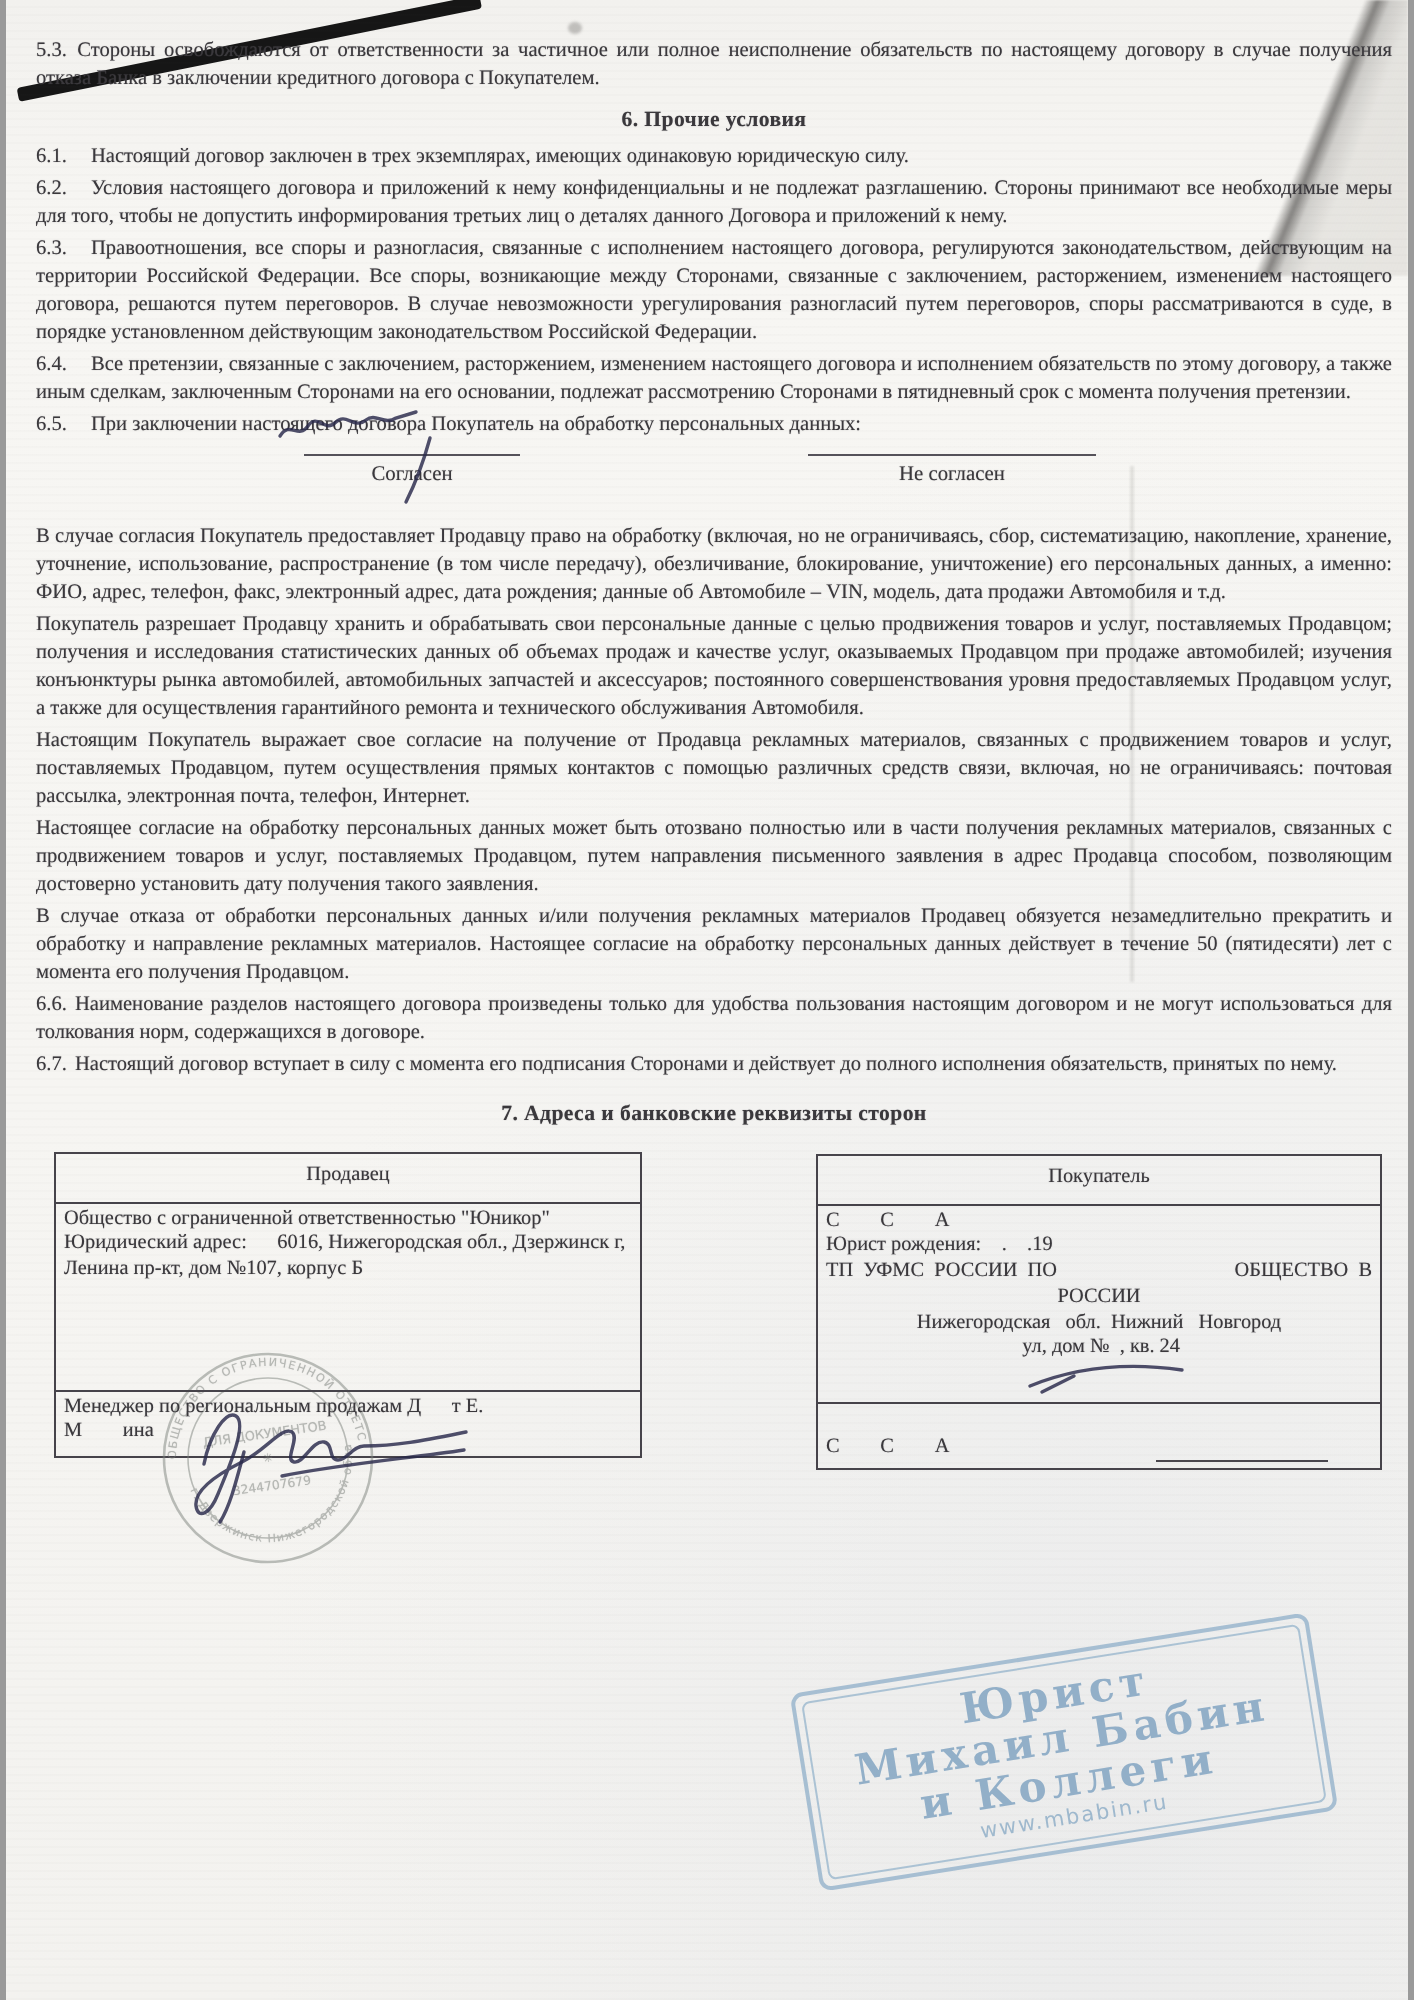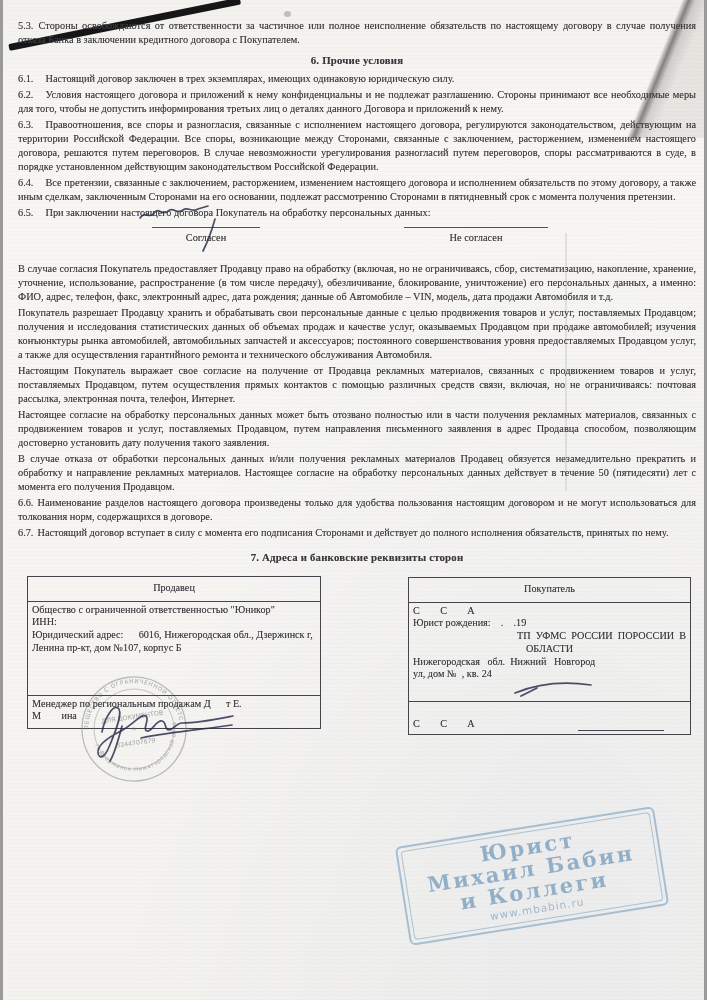--- a/index.html
+++ b/index.html
@@ -48,24 +48,24 @@
   .t-seller{left:9px;width:292px;}
   .t-buyer{left:390px;top:1px;width:281px;}
   .t-head{
     text-align:center;padding:5px 2px 6px 2px;
     border-bottom:1.4px solid #46434a;
   }
   .t-body{padding:2px 4px 3px 4px;min-height:88px;position:relative;z-index:2;}
   .t-buyer .t-body{min-height:93px;}
   .t-sign{border-top:1.4px solid #46434a;padding:2px 4px 3px 4px;position:relative;min-height:27px;z-index:2;}
   .t-body div{margin:0;}
-  .line-split{display:flex;justify-content:flex-end;}
+  .line-split{display:flex;justify-content:space-between;}
   .line-center{text-align:center;}
-  .addr1{word-spacing:5px;}
-  .addr2{text-align:left;padding-right:96px;}
+  .addr1{text-align:center;word-spacing:5px;}
+  .addr2{text-align:right;padding-right:96px;}
   .buyer-signrow{display:flex;align-items:flex-end;}
   .buyer-sigline{border-bottom:1.1px solid #49464d;width:86px;margin-left:auto;margin-right:22px;height:12px;}
   
   .seal{position:absolute;left:44px;top:96px;opacity:.5;z-index:1;}
   
   .wm{
     position:absolute;left:398px;top:826px;width:262px;height:100px;
     transform:rotate(-9deg);border:2.5px solid rgba(146,177,203,.78);
     border-radius:6px;box-sizing:border-box;z-index:3;
   }
@@ -166,21 +166,20 @@
     </p>
 
     <h1 class="h7">7. Адреса и банковские реквизиты сторон</h1>
 
     <div class="tables-row">
 
       <div class="sides-table t-seller">
         <div class="t-head">Продавец</div>
         <div class="t-body">
           <div>Общество с ограниченной ответственностью "Юникор"</div>
-          <div>ИНН:</div>
           <div>Юридический адрес:  6016, Нижегородская обл., Дзержинск г, Ленина пр-кт, дом №107, корпус Б</div>
         </div>
         <div class="t-sign">
           <div>Менеджер по региональным продажам Д  т Е.</div>
           <div>М   ина</div>
           <svg class="ink" style="left:68px;top:6px;width:215px;height:70px;z-index:4" viewBox="0 0 215 70">
             <path d="M6,30 C9,15 17,3 22,6 C28,10 18,33 13,45 C9,55 3,58 2,51 C1,43 13,35 25,29 C37,23 45,11 50,14 C54,17 46,28 51,29 C56,30 60,18 66,19 C71,20 68,28 73,28 C78,28 80,21 86,21 C103,21 117,18 137,14"></path>
             <path d="M45,36 C75,30 110,27 136,23"></path>
             <path d="M26,24 C22,39 19,51 14,59"></path>
           </svg>
@@ -207,23 +206,23 @@
         </svg>
       </div>
 
       <div class="sides-table t-buyer">
         <div class="t-head">Покупатель</div>
         <div class="t-body">
           <div>С  С  А</div>
           <div>Юрист рождения:  .  .19</div>
           <div class="line-split">
             <span>ТП УФМС РОССИИ ПО</span>
-            <span>РОССИИ В</span>
+            <span>ОБЩЕСТВО В</span>
           </div>
-          <div class="line-center">ОБЛАСТИ</div>
+          <div class="line-center">РОССИИ</div>
           <div class="addr1">Нижегородская обл. Нижний Новгород</div>
           <div class="addr2">ул, дом № , кв. 24</div>
           <svg class="ink" style="left:104px;top:76px;width:92px;height:20px" viewBox="0 0 92 20">
             <path d="M2,14 C24,5 50,2 78,6"></path>
             <path d="M8,17 L24,9"></path>
           </svg>
         </div>
         <div class="t-sign buyer-signrow">
           <span>С  С  А</span>
           <span class="buyer-sigline"></span>

